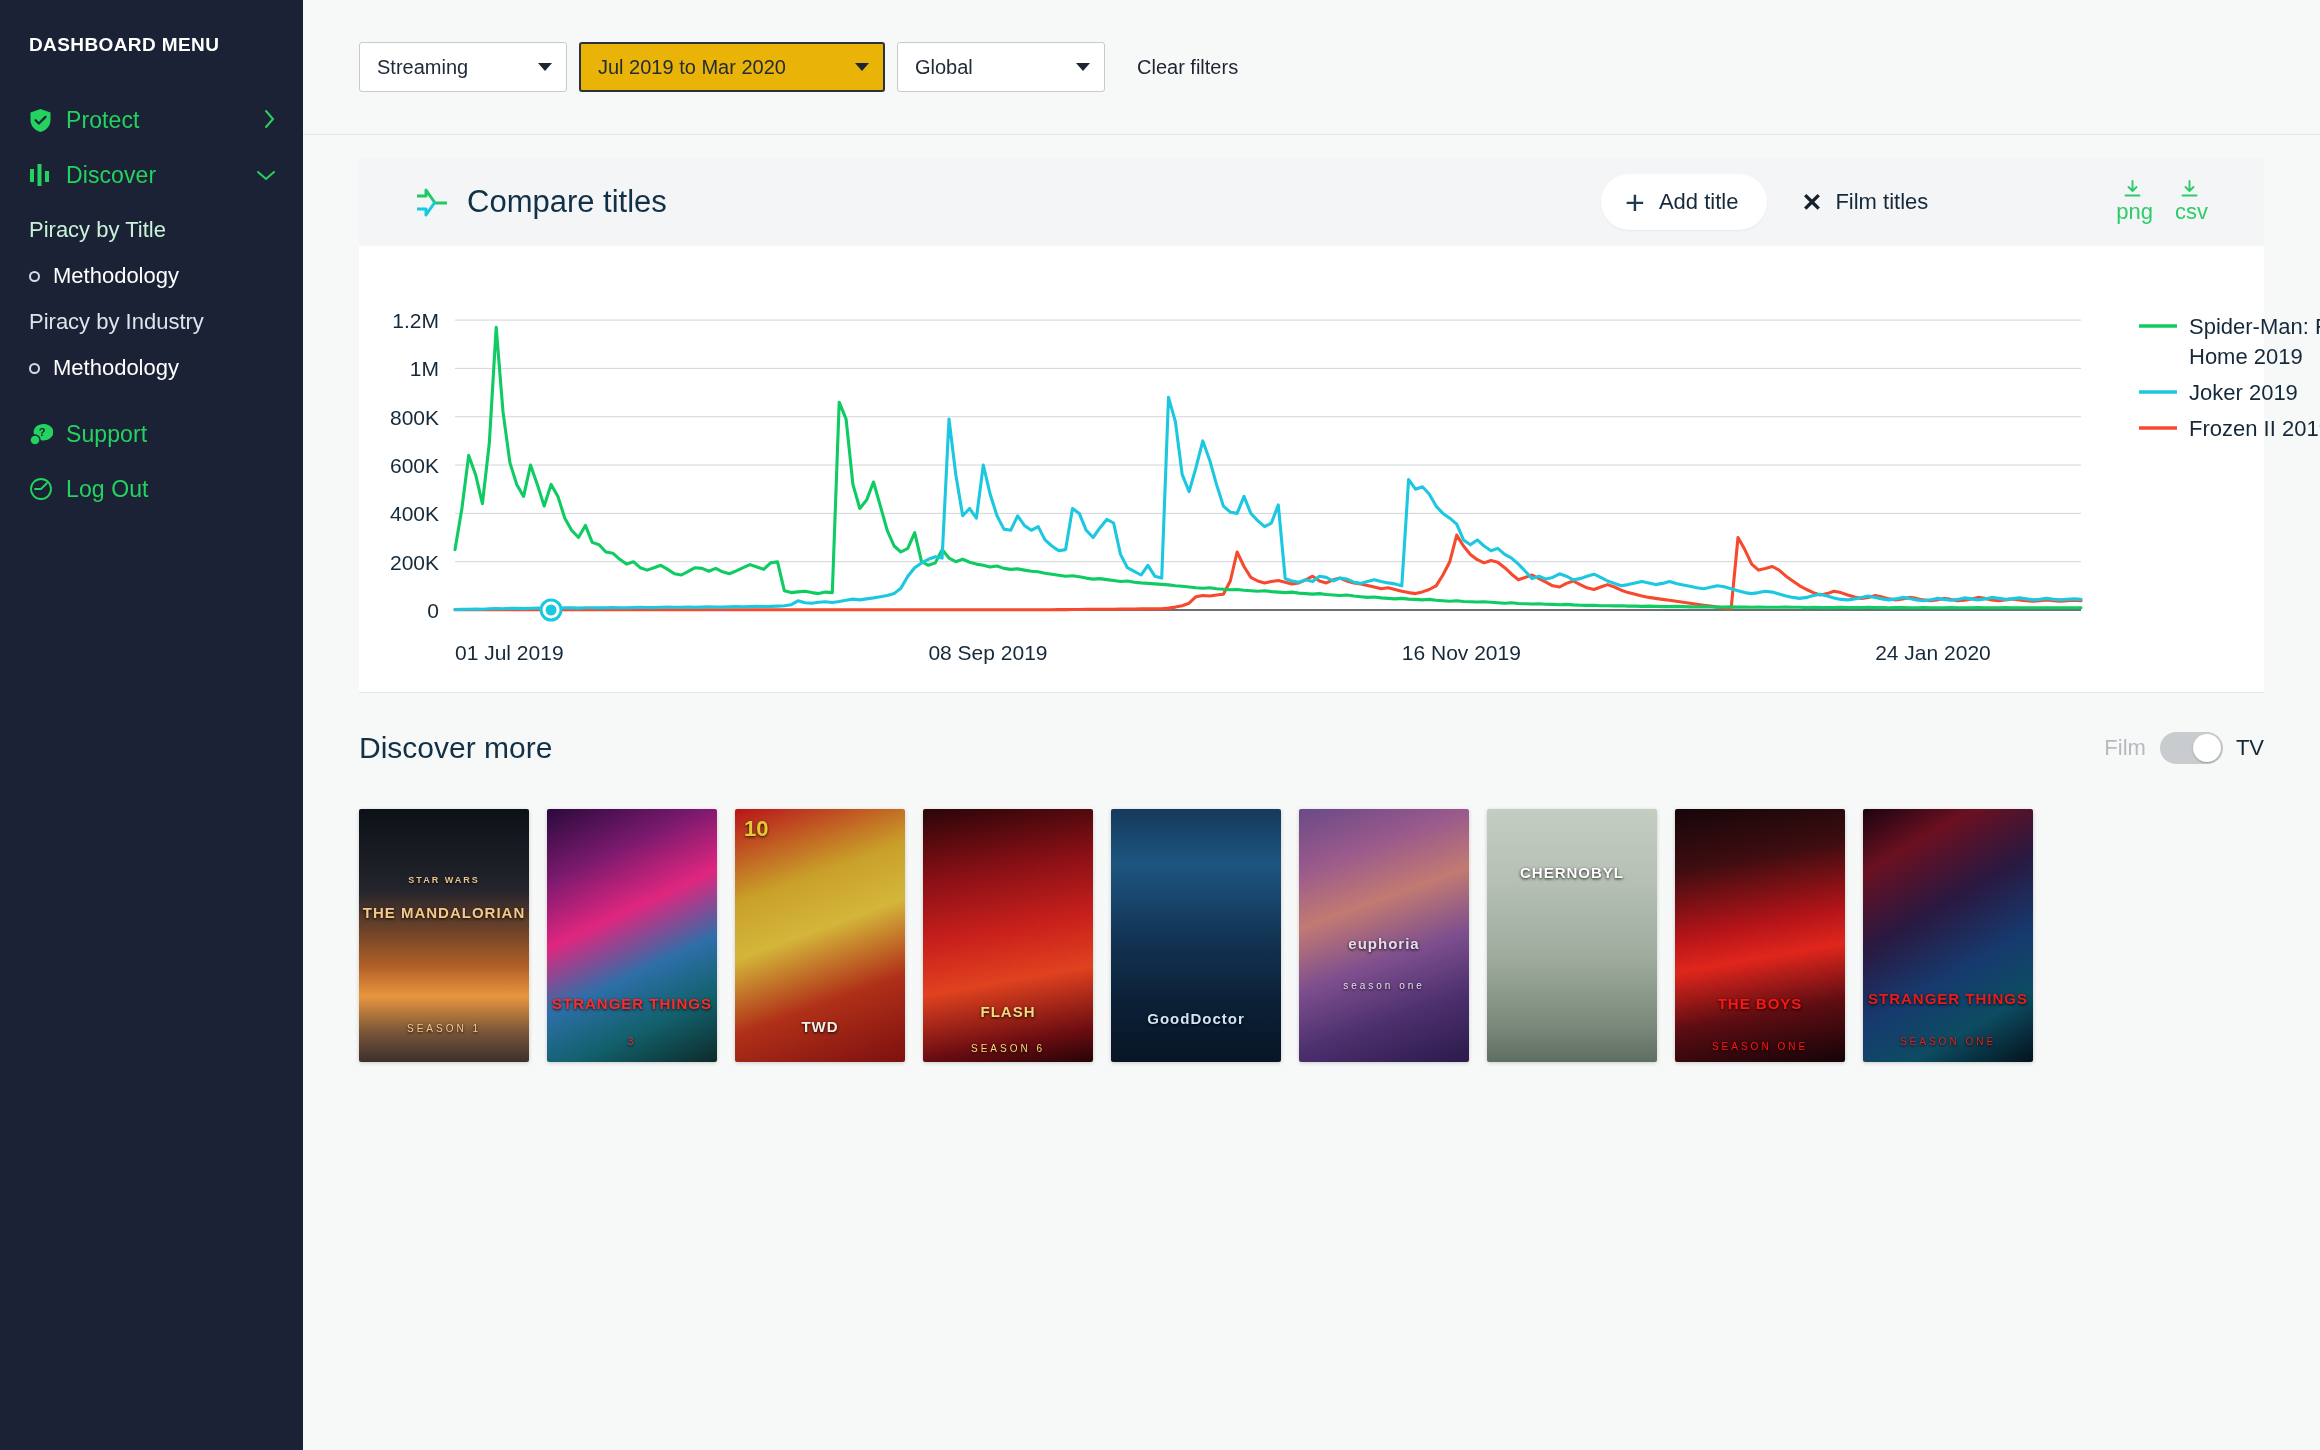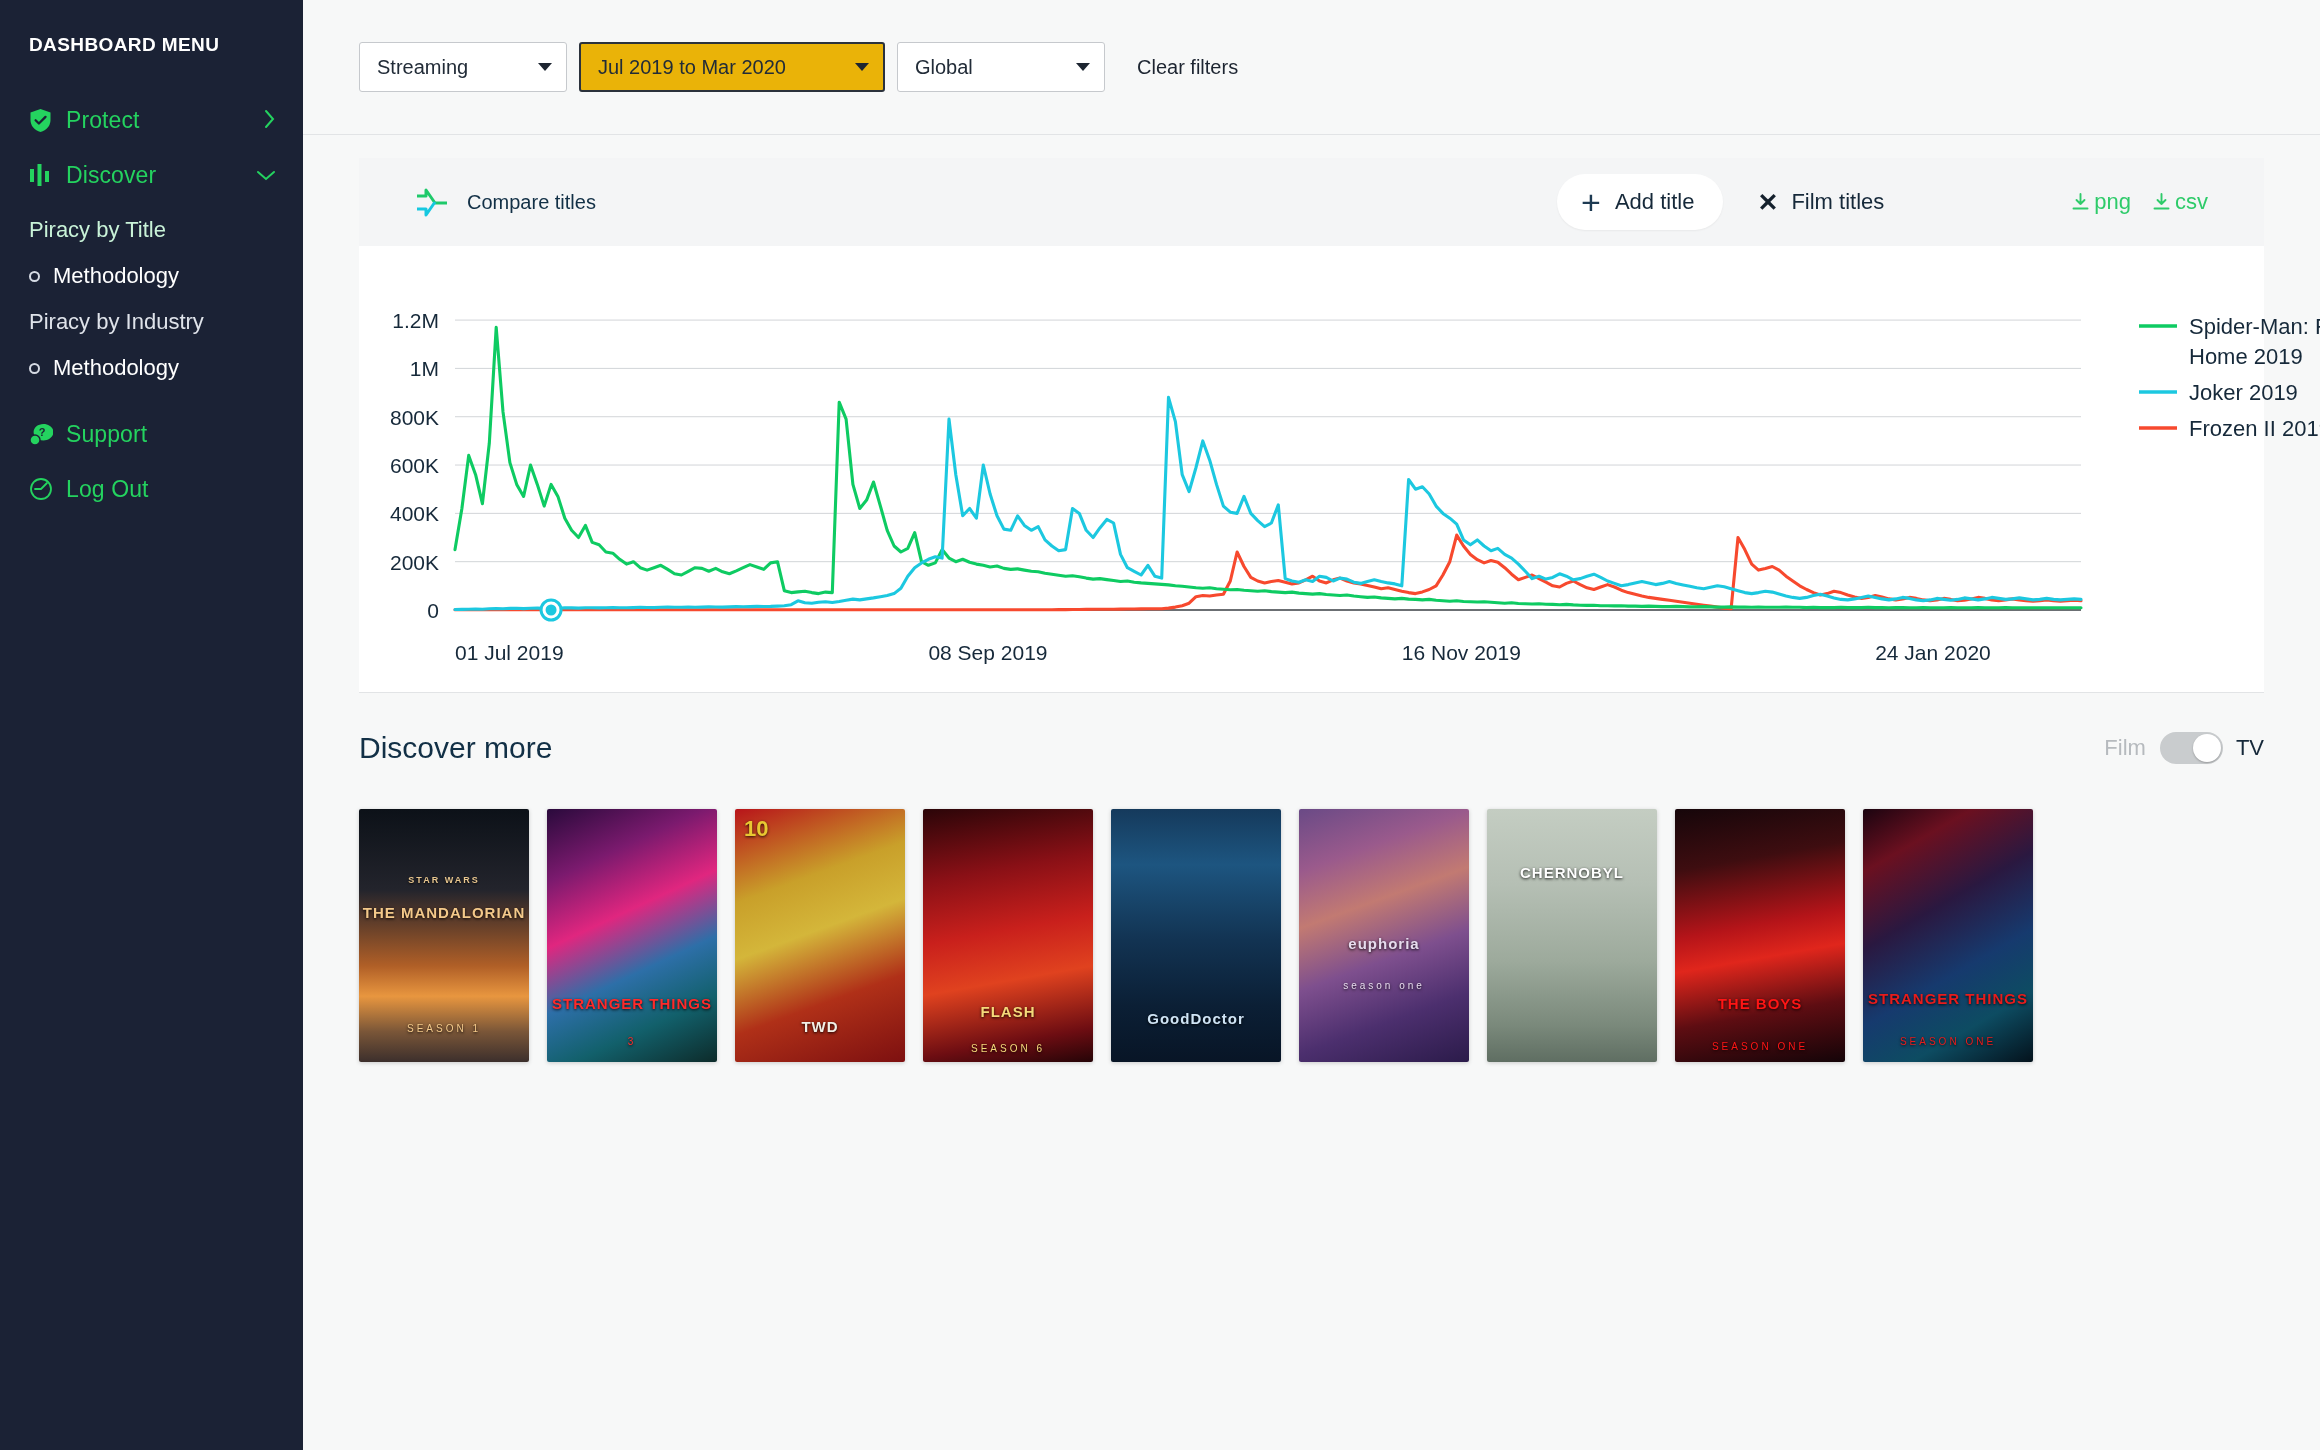--- a/index.html
+++ b/index.html
@@ -86,21 +86,21 @@
   
   #compare-card {
     margin: 23px 56px 0 56px; background: #ffffff;
   }
   #compare-head {
     height: 88px; background: #f4f5f6;
     display: flex; align-items: center; padding: 0 56px 0 56px;
   }
   #compare-ico { margin-right: 18px; display: flex; align-items: center; }
   #compare-title {
-    font-size: 20px; color: #123046; font-weight: 500; flex: 0 0 auto;
+    font-size: 31px; color: #123046; font-weight: 500; flex: 0 0 auto;
   }
   #head-actions { margin-left: auto; display: flex; align-items: center; }
   #addtitle {
     display: flex; align-items: center; background: #ffffff;
     border-radius: 28px; height: 56px; padding: 0 29px 0 24px;
     cursor: pointer; box-shadow: 0 1px 2px rgba(0,0,0,.05);
   }
   #addtitle .plus {
     font-size: 34px; color: #1d3a52; font-weight: 300;
     margin-right: 14px; line-height: 1;
@@ -110,21 +110,21 @@
     display: flex; align-items: center; margin-left: 34px; cursor: pointer;
   }
   #cleartitles .xmark {
     font-size: 25px; color: #14202c; font-weight: bold;
     margin-right: 13px; line-height: 1;
   }
   #cleartitles .lbl { font-size: 22px; color: #16293a; }
   #downloads { display: flex; align-items: center; margin-left: 166px; }
   .dlink {
     display: flex; align-items: center; color: #2ecb6a;
-    font-size: 22px; margin-left: 22px; cursor: pointer;
+    font-size: 22px; margin-left: 22px; cursor: pointer; flex-direction: column;
   }
   .dlink .dlico { margin-right: 5px; display: flex; }
 
   
   #chart-wrap { background: #fff; padding: 0; position: relative; height: 446px; }
   #chart-svg { display: block; }
 
   
   #discover {
     margin: 0 56px; border-top: 1px solid #e2e4e6;

